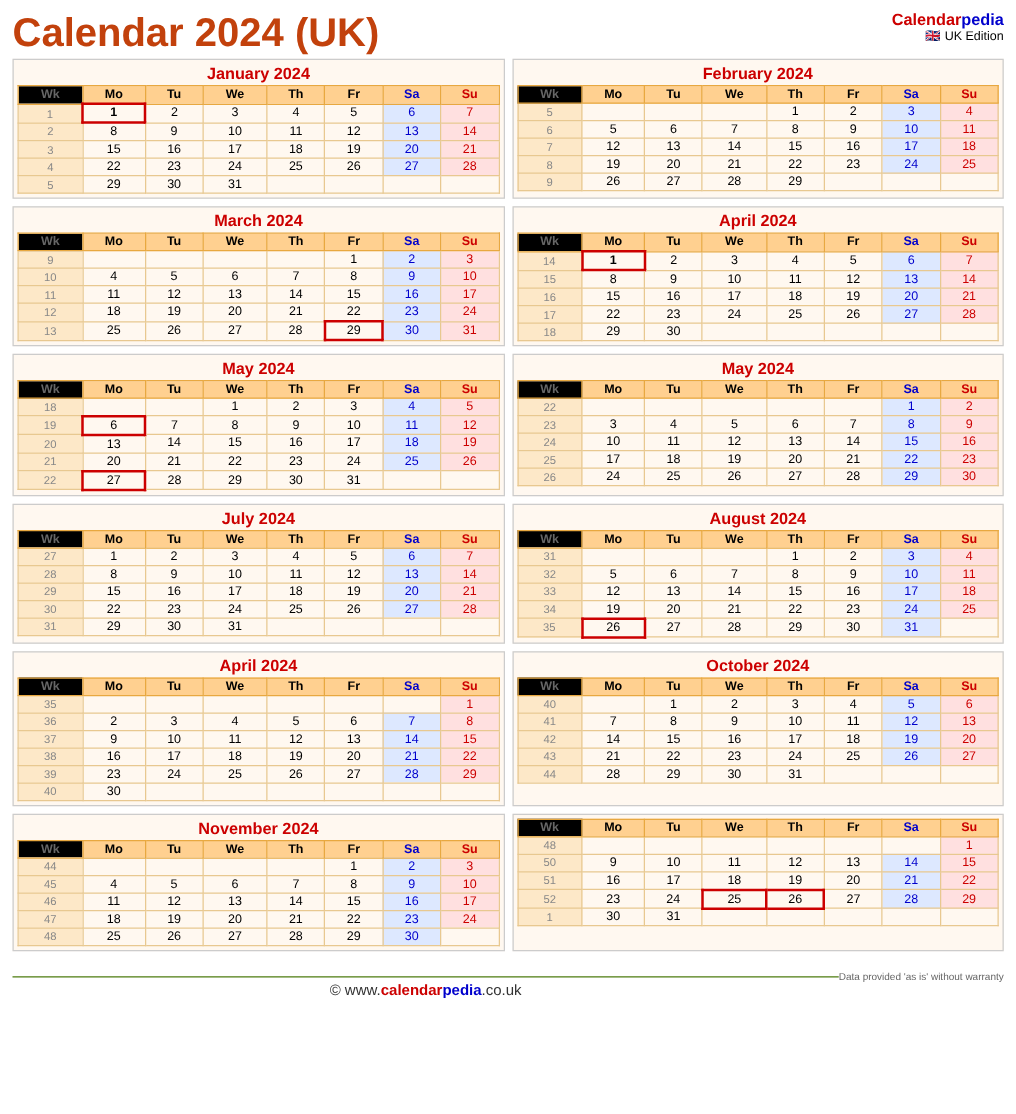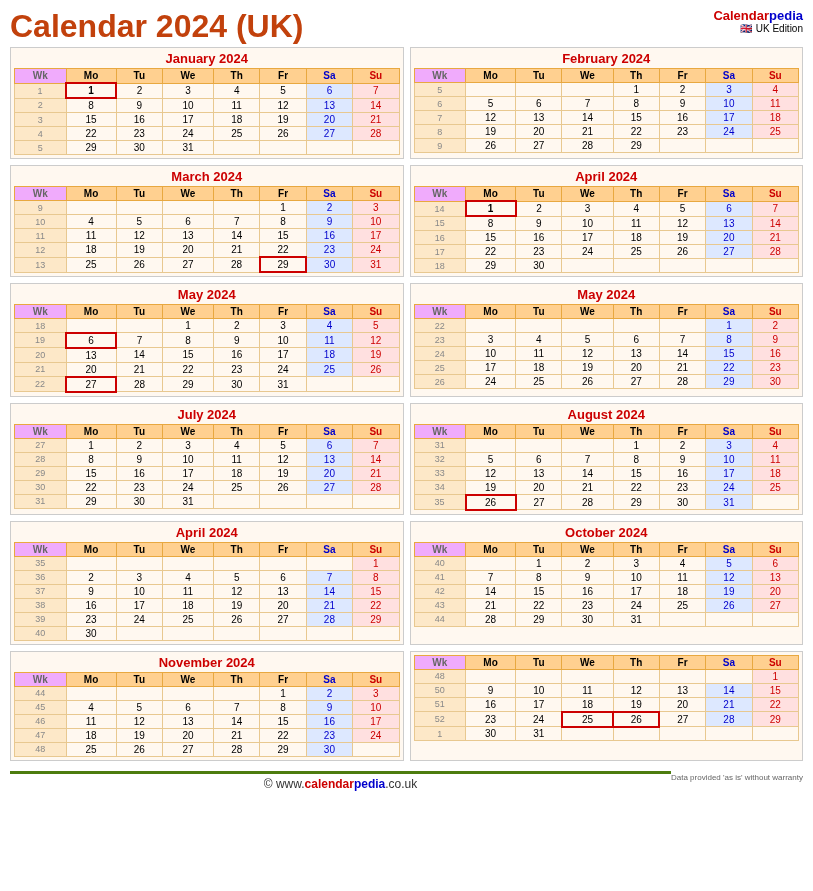--- a/index.html
+++ b/index.html
@@ -54,21 +54,21 @@
     table.cal th {
       text-align: center;
       padding: 1px 2px;
       font-weight: bold;
       color: #000;
       background: #ffd090;
       border: 1px solid #e8a840;
     }
     table.cal th.wk-hdr {
       color: #666;
-      background: #f0abfc;
+      background: #000000;
     }
     table.cal th.sa-hdr {
       color: #00c;
     }
     table.cal th.su-hdr {
       color: #c00;
     }
     table.cal td {
       text-align: center;
       padding: 1px 2px;
@@ -97,23 +97,23 @@
     table.cal td.today {
       border: 2px solid #c00;
       font-weight: bold;
     }
     table.cal td.holiday-box {
       border: 2px solid #c00;
     }
     .footer {
       text-align: center;
       font-size: 12px;
-      margin-top: 6px;
+      margin-top: 16px;
       color: #333;
-      border-top: 3px solid #4d7c0f;
+      border-top: 1px solid #4d7c0f;
       padding-top: 3px;
     }
     .footer span.cp { font-weight: normal; }
     .footer span.pedia { color: #c00; font-weight: bold; }
     .footer-data {
       font-size: 8px;
       color: #666;
       text-align: right;
     }
     .pos-rel { position: relative; }

